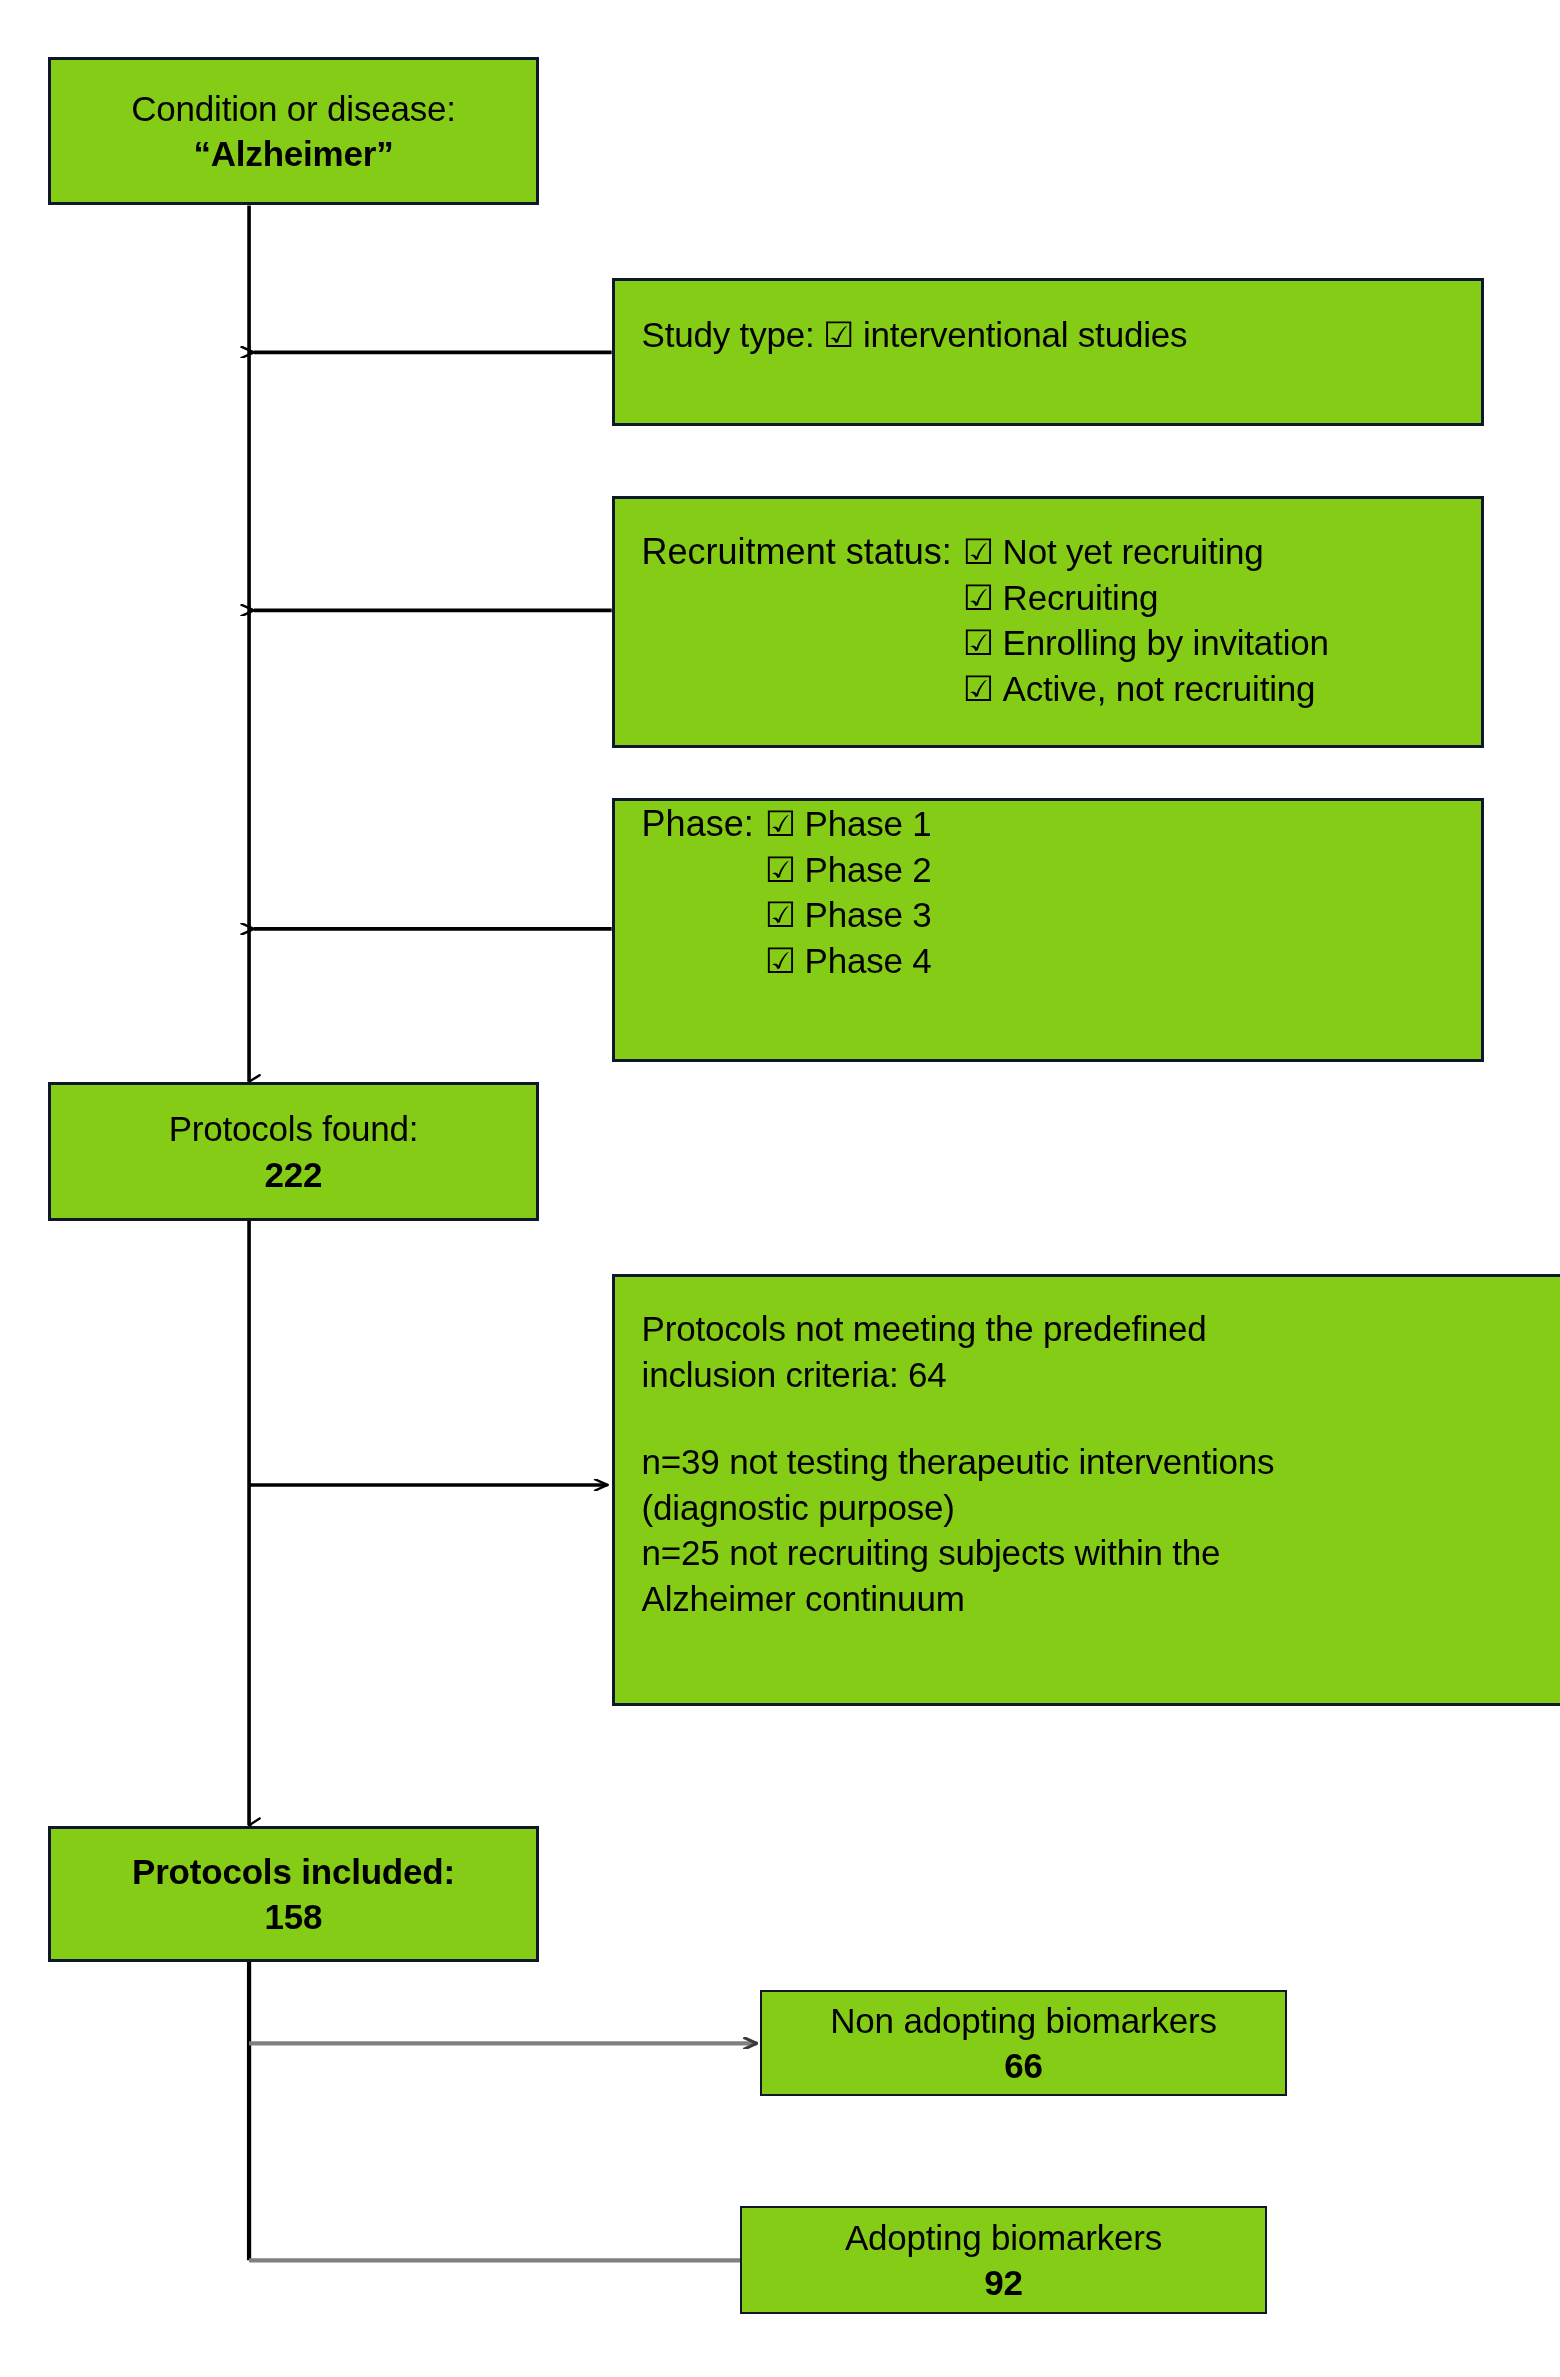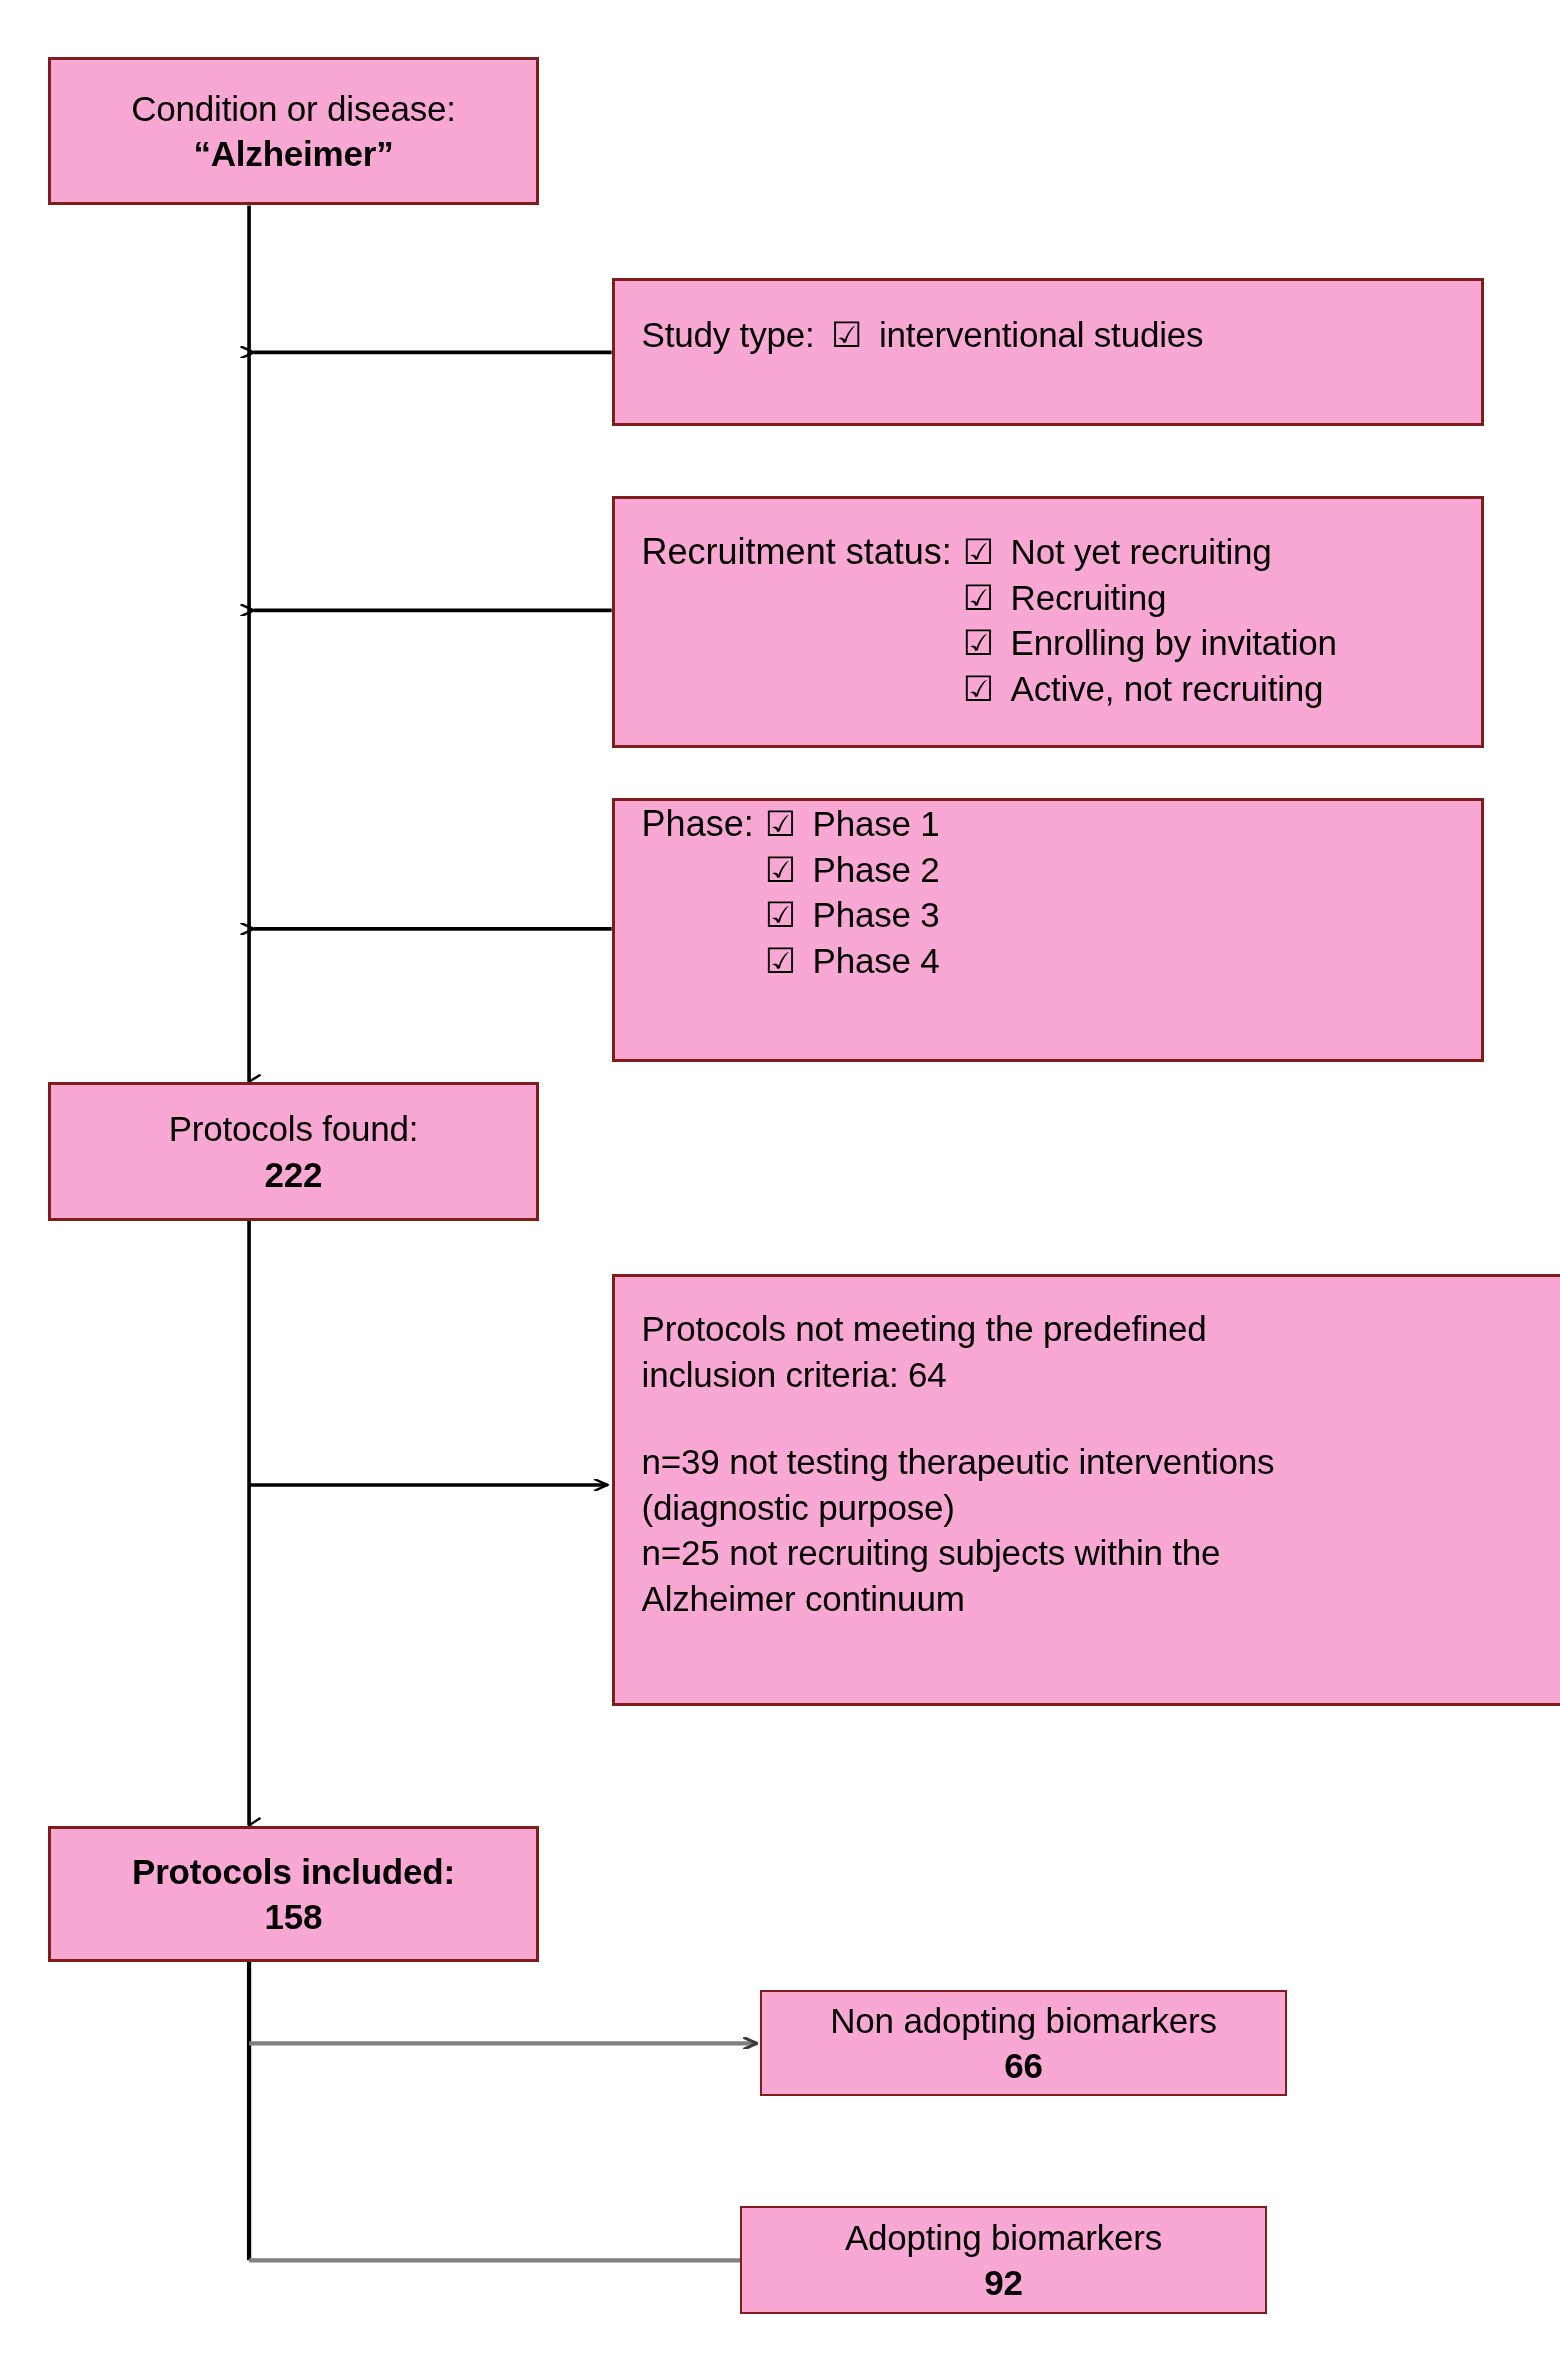--- a/index.html
+++ b/index.html
@@ -20,41 +20,40 @@
   #flow-svg {
     position: absolute;
     left: 0;
     top: 0;
     width: 1560px;
     height: 2377px;
   }
   .node {
     position: absolute;
     box-sizing: border-box;
-    border: 3px solid #7f1d1d;
-    background: #f9a8d4;
+    border: 3px solid #0f172a;
+    background: #84cc16;
     display: flex;
     flex-direction: column;
     justify-content: center;
   }
   .node.center { align-items: center; }
   .node.left   { align-items: flex-start; }
   .line {
     font-size: 35px;
     line-height: 1.30;
     white-space: nowrap;
     letter-spacing: -0.2px;
   }
   .bold { font-weight: bold; }
   .pad-l { padding-left: 26.6px; }
   .checkrow {
     display: flex;
     align-items: baseline;
     white-space: nowrap;
-    gap: 8px;
   }
   .cbox {
     display: inline-block;
     font-size: 35px;
     line-height: 1.30;
     margin-right: 8.5px;
   }
   .spacer-row { height: 42px; }
   .indent-block {
     display: flex;

